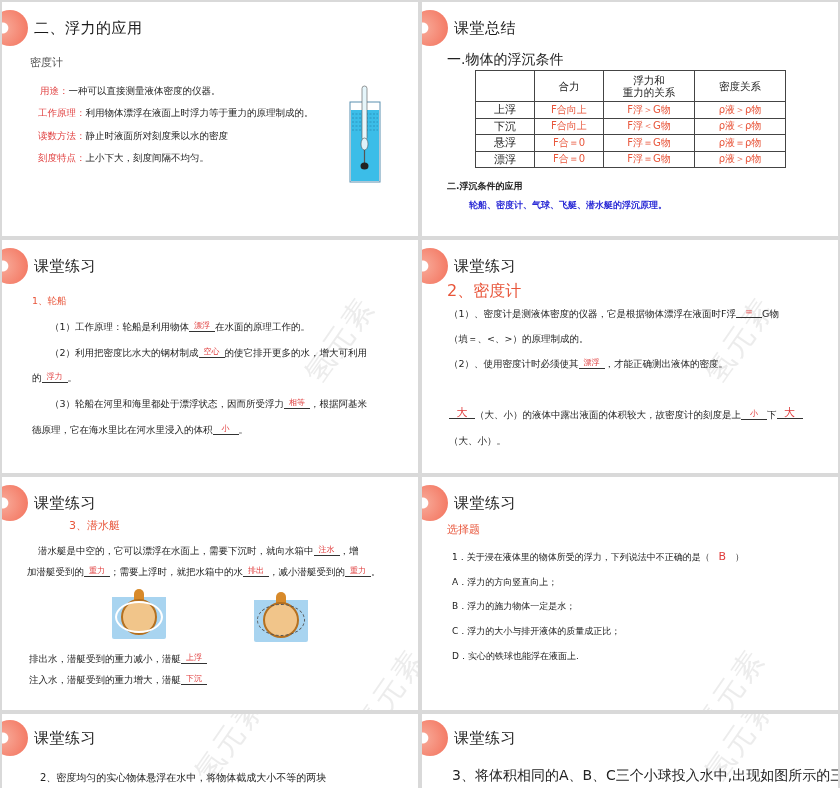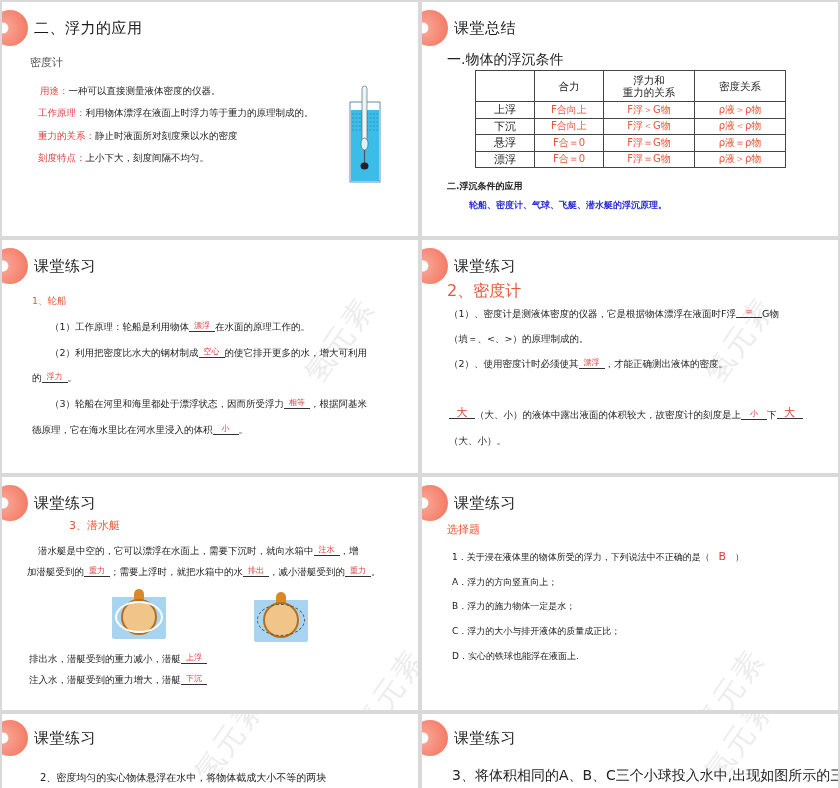--- a/index.html
+++ b/index.html
@@ -64,21 +64,21 @@
     <span class="title">二、浮力的应用</span>
   </div>
   <div class="p s1-sub">密度计</div>
   <div class="p s1-line" style="top:82px;">
     <span class="k">用途：</span><span>一种可以直接测量液体密度的仪器。</span>
   </div>
   <div class="p s1-line" style="top:104px;left:36px;">
     <span class="k">工作原理：</span><span>利用物体漂浮在液面上时浮力等于重力的原理制成的。</span>
   </div>
   <div class="p s1-line" style="top:127px;left:36px;">
-    <span class="k">重力的关系：</span><span>静止时液面所对刻度乘以水的密度</span>
+    <span class="k">读数方法：</span><span>静止时液面所对刻度乘以水的密度</span>
   </div>
   <div class="p s1-line" style="top:149px;left:36px;">
     <span class="k">刻度特点：</span><span>上小下大，刻度间隔不均匀。</span>
   </div>
   <svg class="hydrometer" viewBox="0 0 34 100">
     <rect x="2" y="18" width="30" height="80" fill="#fff" stroke="#5a8fb0" stroke-width="1"></rect>
     <rect x="3" y="26" width="28" height="71" fill="#3bbde8"></rect>
     <g stroke="#1f6f99" stroke-width="0.5" stroke-dasharray="2 1.5">
       <line x1="4" y1="30" x2="30" y2="30"></line>
         <line x1="4" y1="34" x2="30" y2="34"></line>

